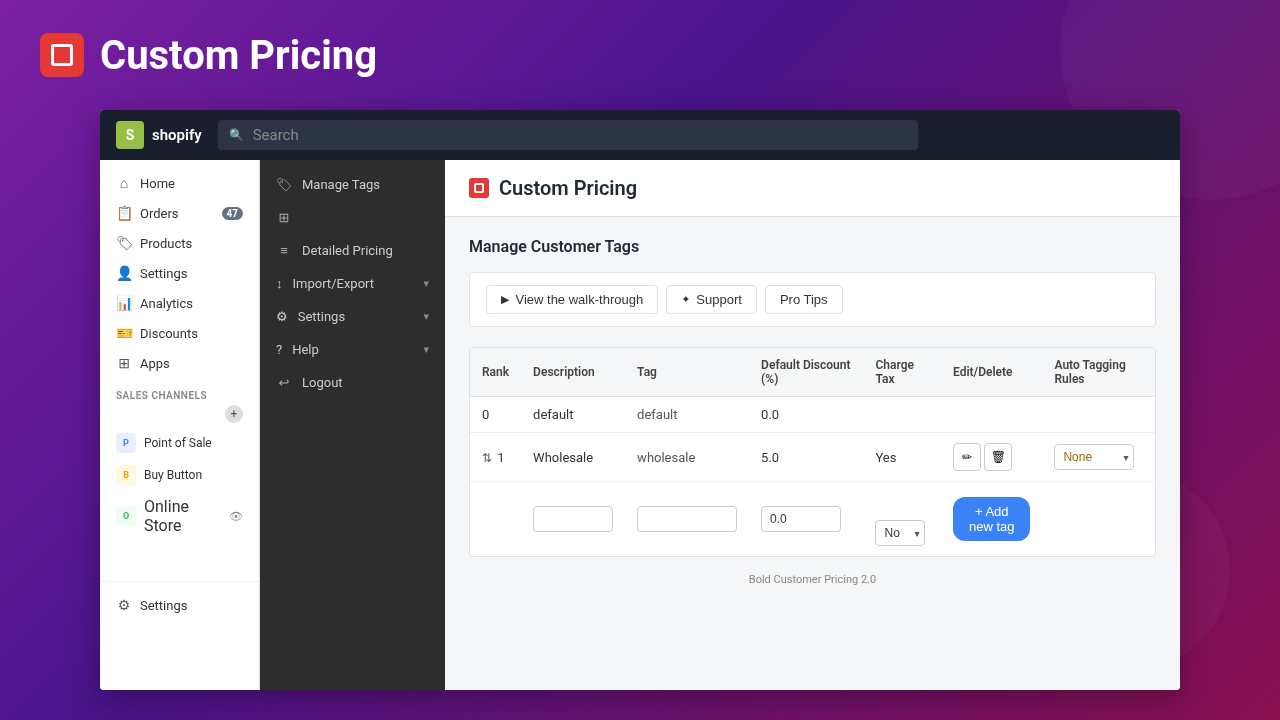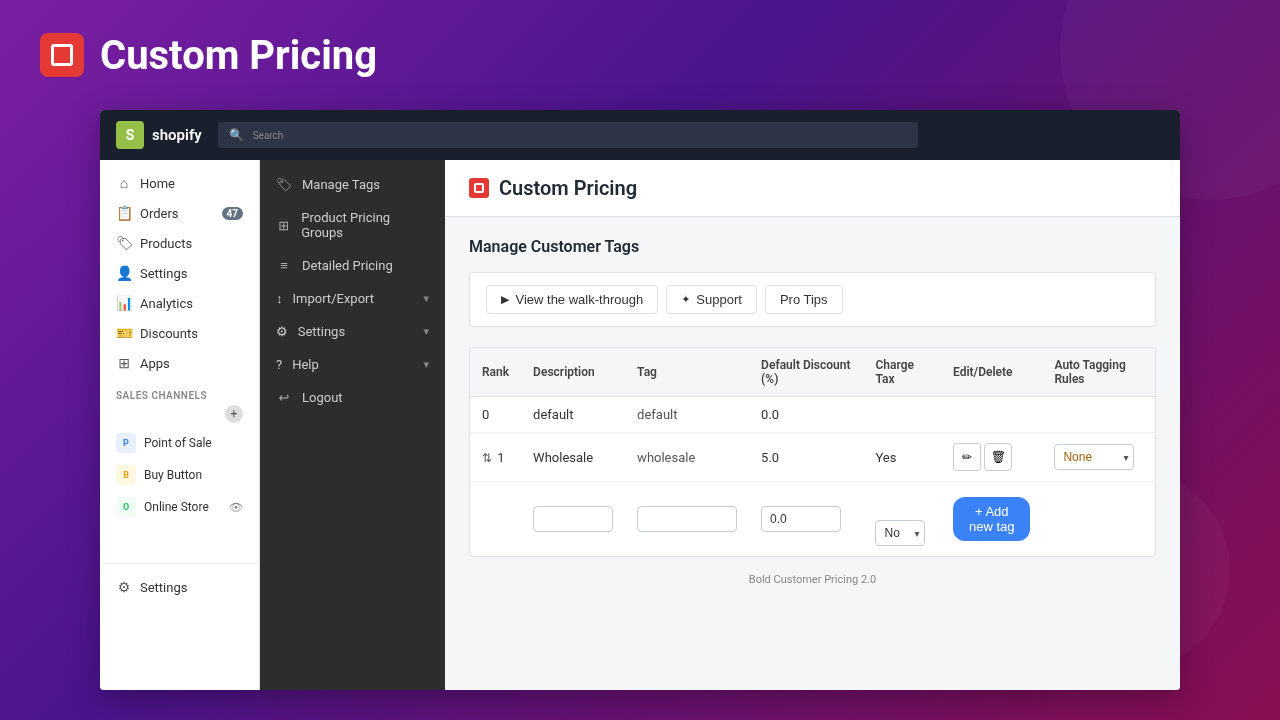--- a/index.html
+++ b/index.html
@@ -267,21 +267,21 @@
 
 <div class="admin-container">
 
   <div class="top-nav">
     <div class="shopify-logo">
       <div class="shopify-icon">S</div>
       <span class="shopify-text">shopify</span>
     </div>
     <div class="search-bar">
       <span class="search-icon">🔍</span>
-      <span style="color:#888;font-size:10px;">Search</span>
+      <span style="color:#888;font-size:15px;">Search</span>
     </div>
   </div>
 
   <div class="main-row">
 
     <div class="sidebar">
       <div class="sidebar-item">
         <span class="icon">⌂</span>
         <span>Home</span>
       </div>
@@ -325,41 +325,40 @@
       <div class="sidebar-channel-item">
         <div class="channel-icon" style="background:#fff8e1;">
           <span style="color:#f59e0b;font-size:9px;font-weight:bold;">B</span>
         </div>
         <span style="font-size:12px;">Buy Button</span>
       </div>
       <div class="sidebar-channel-item">
         <div class="channel-icon" style="background:#f0fdf4;">
           <span style="color:#22c55e;font-size:9px;font-weight:bold;">O</span>
         </div>
-        <span style="font-size:12px;flex:1;">Online Store</span>
+        <span style="font-size:16px;flex:1;">Online Store</span>
         <span class="eye-icon">👁</span>
       </div>
 
       <div style="height:40px;"></div>
       <div class="sidebar-bottom">
         <div class="sidebar-item">
           <span class="icon">⚙</span>
           <span>Settings</span>
         </div>
       </div>
     </div>
 
     <div class="submenu-panel">
       <div class="submenu-item">
         <span class="sm-icon">🏷</span>
         <span>Manage Tags</span>
       </div>
       <div class="submenu-item">
         <span class="sm-icon">⊞</span>
-        <span>Product Pricing Groups</span>
       </div>
       <div class="submenu-item">
         <span class="sm-icon">≡</span>
         <span>Detailed Pricing</span>
       </div>
       <div class="submenu-item-with-arrow">
         <div class="submenu-item-left">
           <span class="sm-icon">↕</span>
           <span>Import/Export</span>
         </div>

